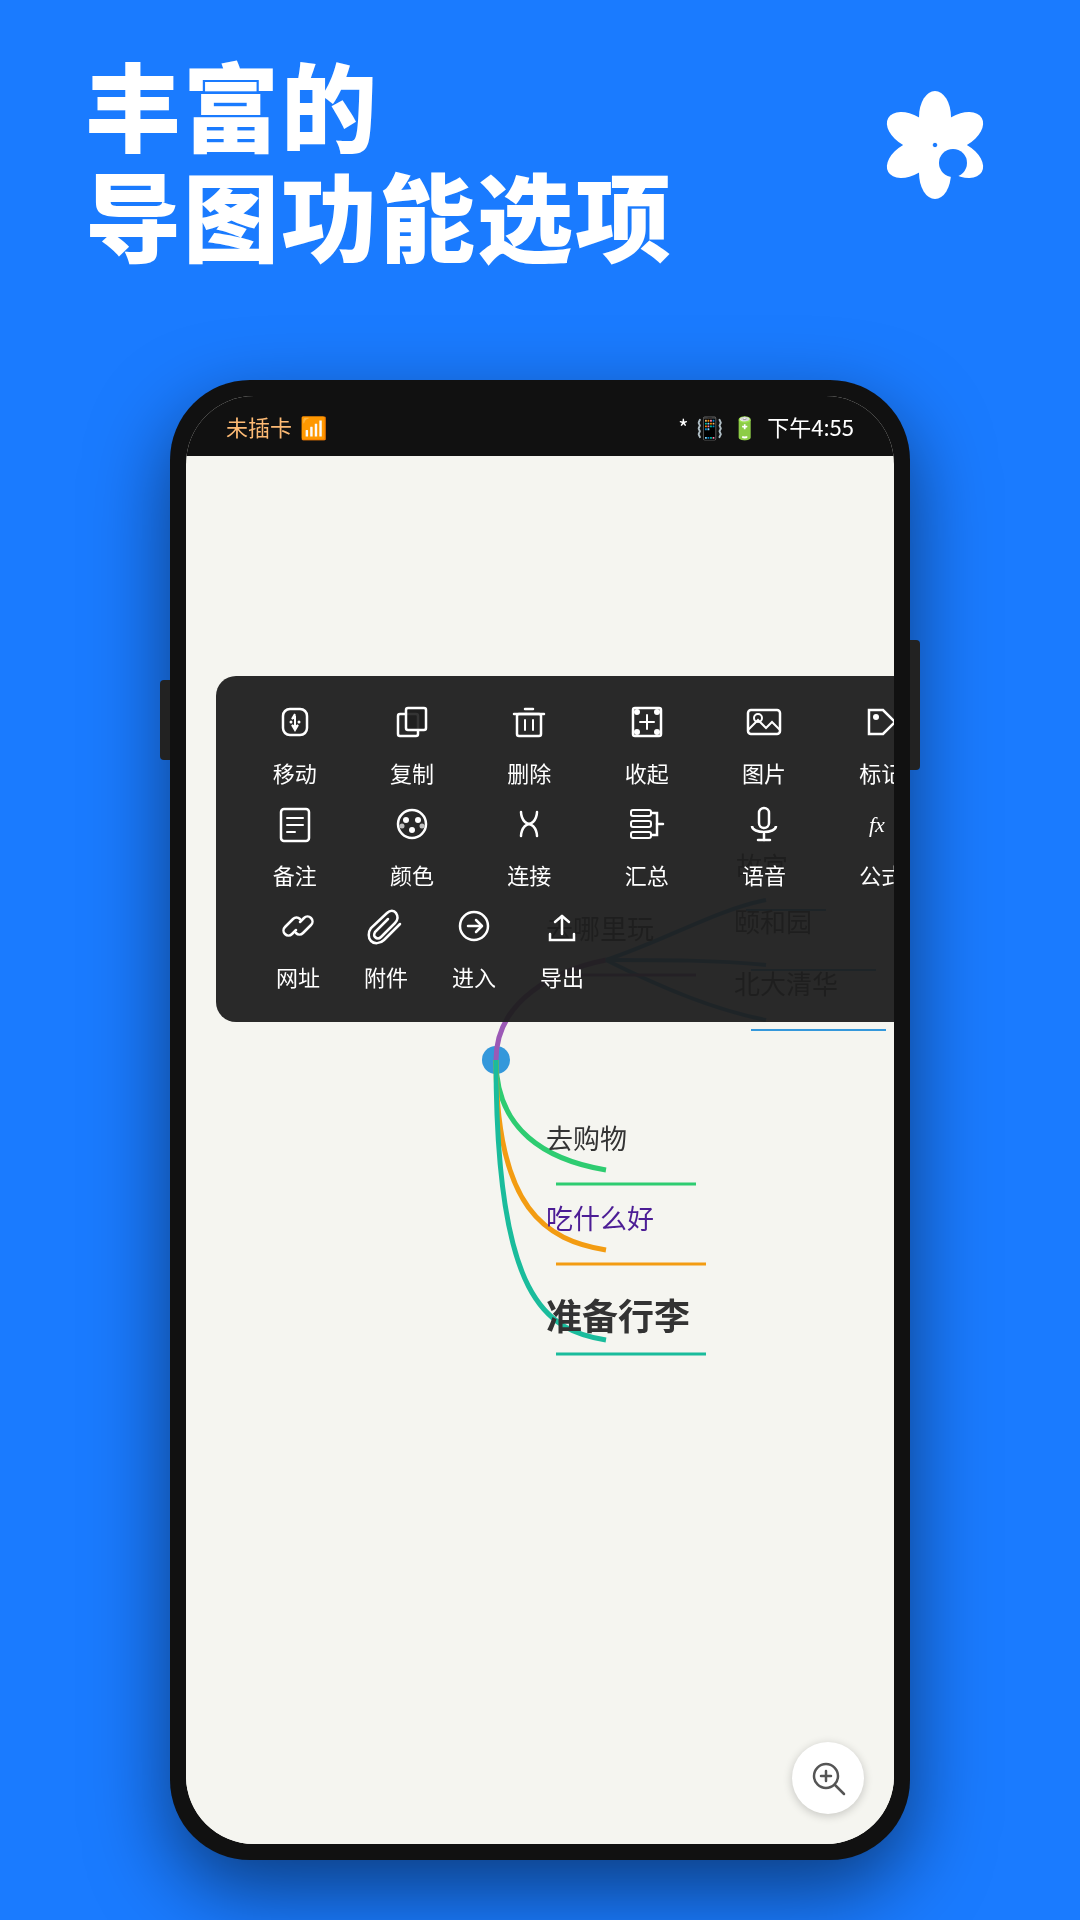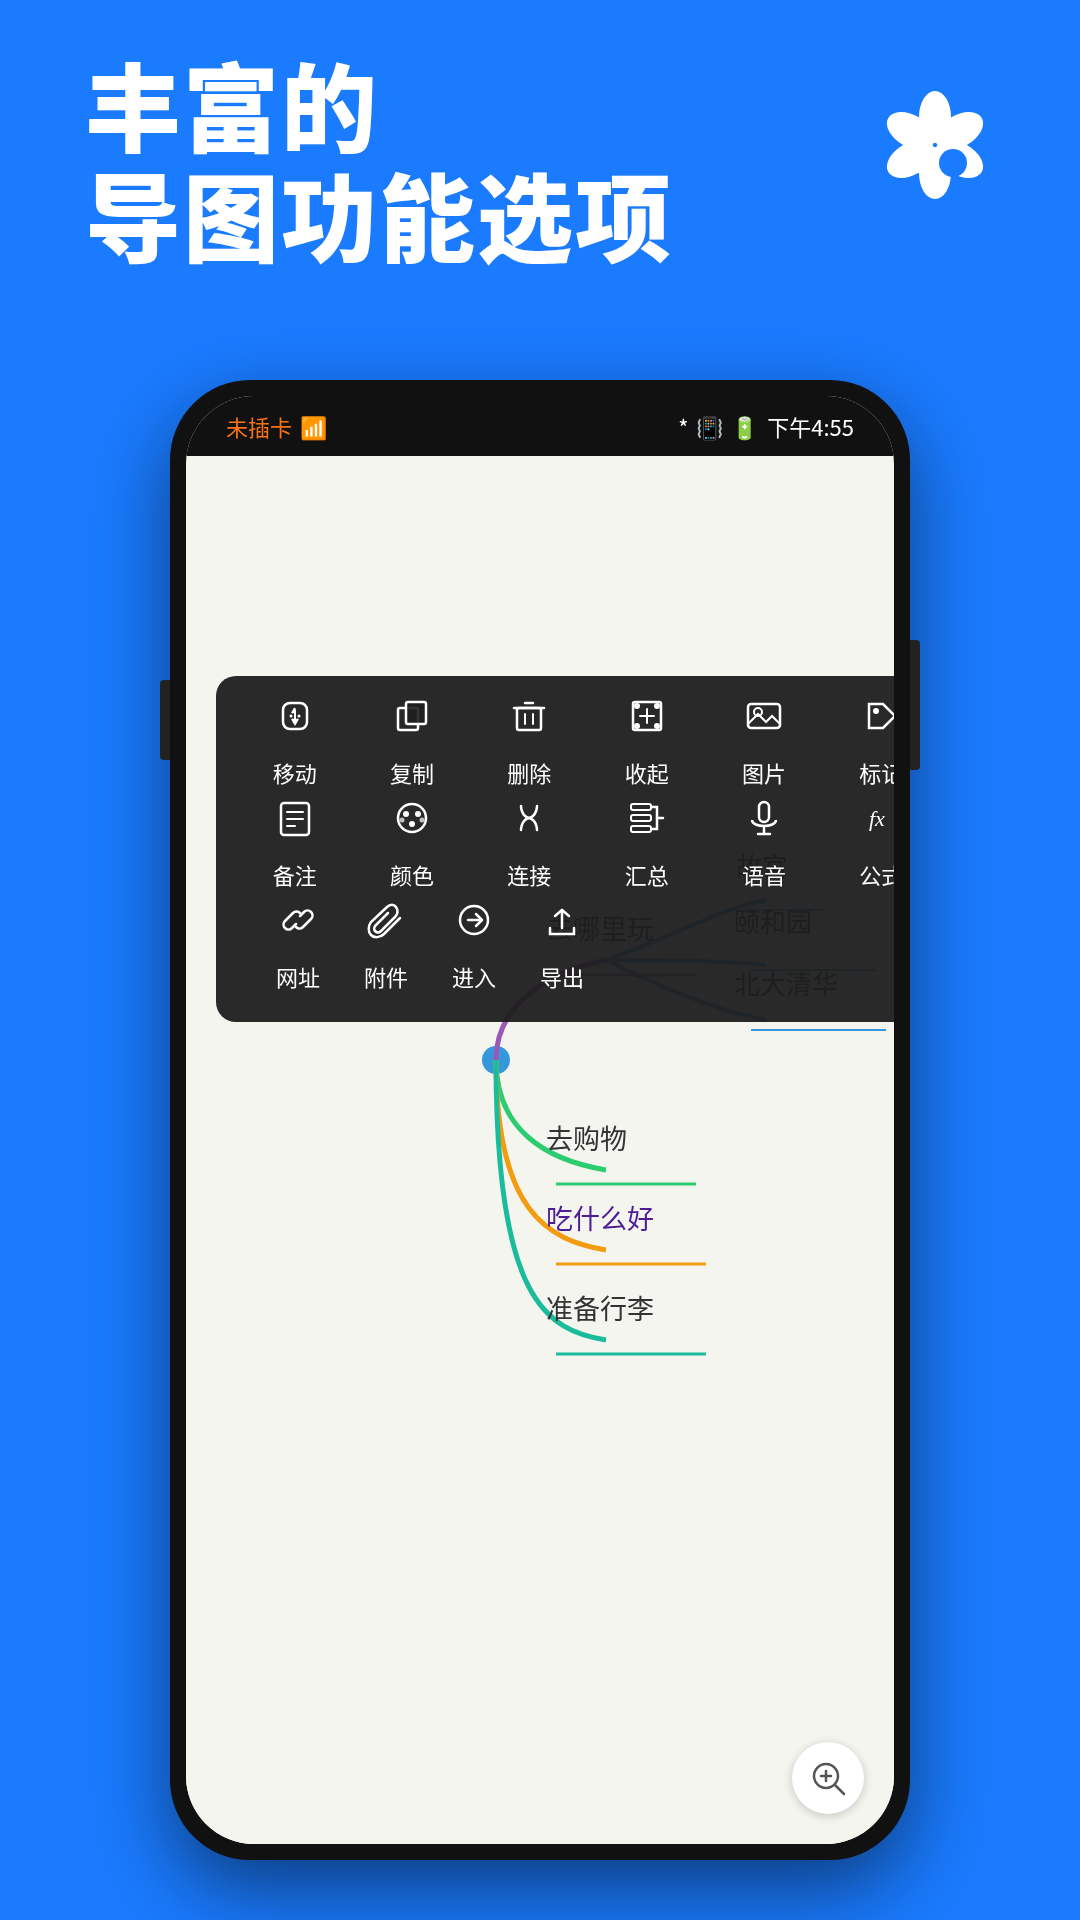--- a/index.html
+++ b/index.html
@@ -100,21 +100,21 @@
       height: 60px;
       background: #111;
       display: flex;
       align-items: center;
       justify-content: space-between;
       padding: 0 40px;
       flex-shrink: 0;
     }
 
     .status-left {
-      color: #f97316;
+      color: #fdba74;
       font-size: 22px;
       display: flex;
       align-items: center;
       gap: 8px;
       text-align: center;
     }
 
     .status-right {
       color: white;
       font-size: 22px;
@@ -184,20 +184,21 @@
       gap: 8px;
       width: 88px;
       cursor: pointer;
     }
 
     .menu-icon {
       width: 52px;
       height: 52px;
       color: #fef9c3;
       display: flex;
+      align-items: center;
       justify-content: center;
       font-size: 32px;
     }
 
     .menu-label {
       color: white;
       font-size: 22px;
       text-align: center;
     }
 
@@ -336,21 +337,21 @@
         </div>
 
         <div style="position:absolute;left:360px;top:582px;font-size:27px;color:#333;font-weight:400;white-space:nowrap;">
           <span>去购物</span>
         </div>
 
         <div style="position:absolute;left:360px;top:662px;font-size:27px;color:#4c1d95;font-weight:400;white-space:nowrap;">
           <span>吃什么好</span>
         </div>
 
-        <div style="position:absolute;left:360px;top:752px;font-size:27px;color:#333;font-weight:400;white-space:nowrap;">
+        <div style="position:absolute;left:360px;top:752px;font-size:36px;color:#333;font-weight:700;white-space:nowrap;">
           <span>准备行李</span>
         </div>
 
         <div class="context-menu">
 
           <div class="menu-row">
             <div class="menu-item">
               <div class="menu-icon">
                 <svg width="40" height="40" viewBox="0 0 40 40" fill="none">
                   <path d="M8,14 C8,10 11,7 15,7 L25,7 C29,7 32,10 32,14 L32,26 C32,30 29,33 25,33 L15,33 C11,33 8,30 8,26 Z" stroke="white" stroke-width="2.5" fill="none"></path>

